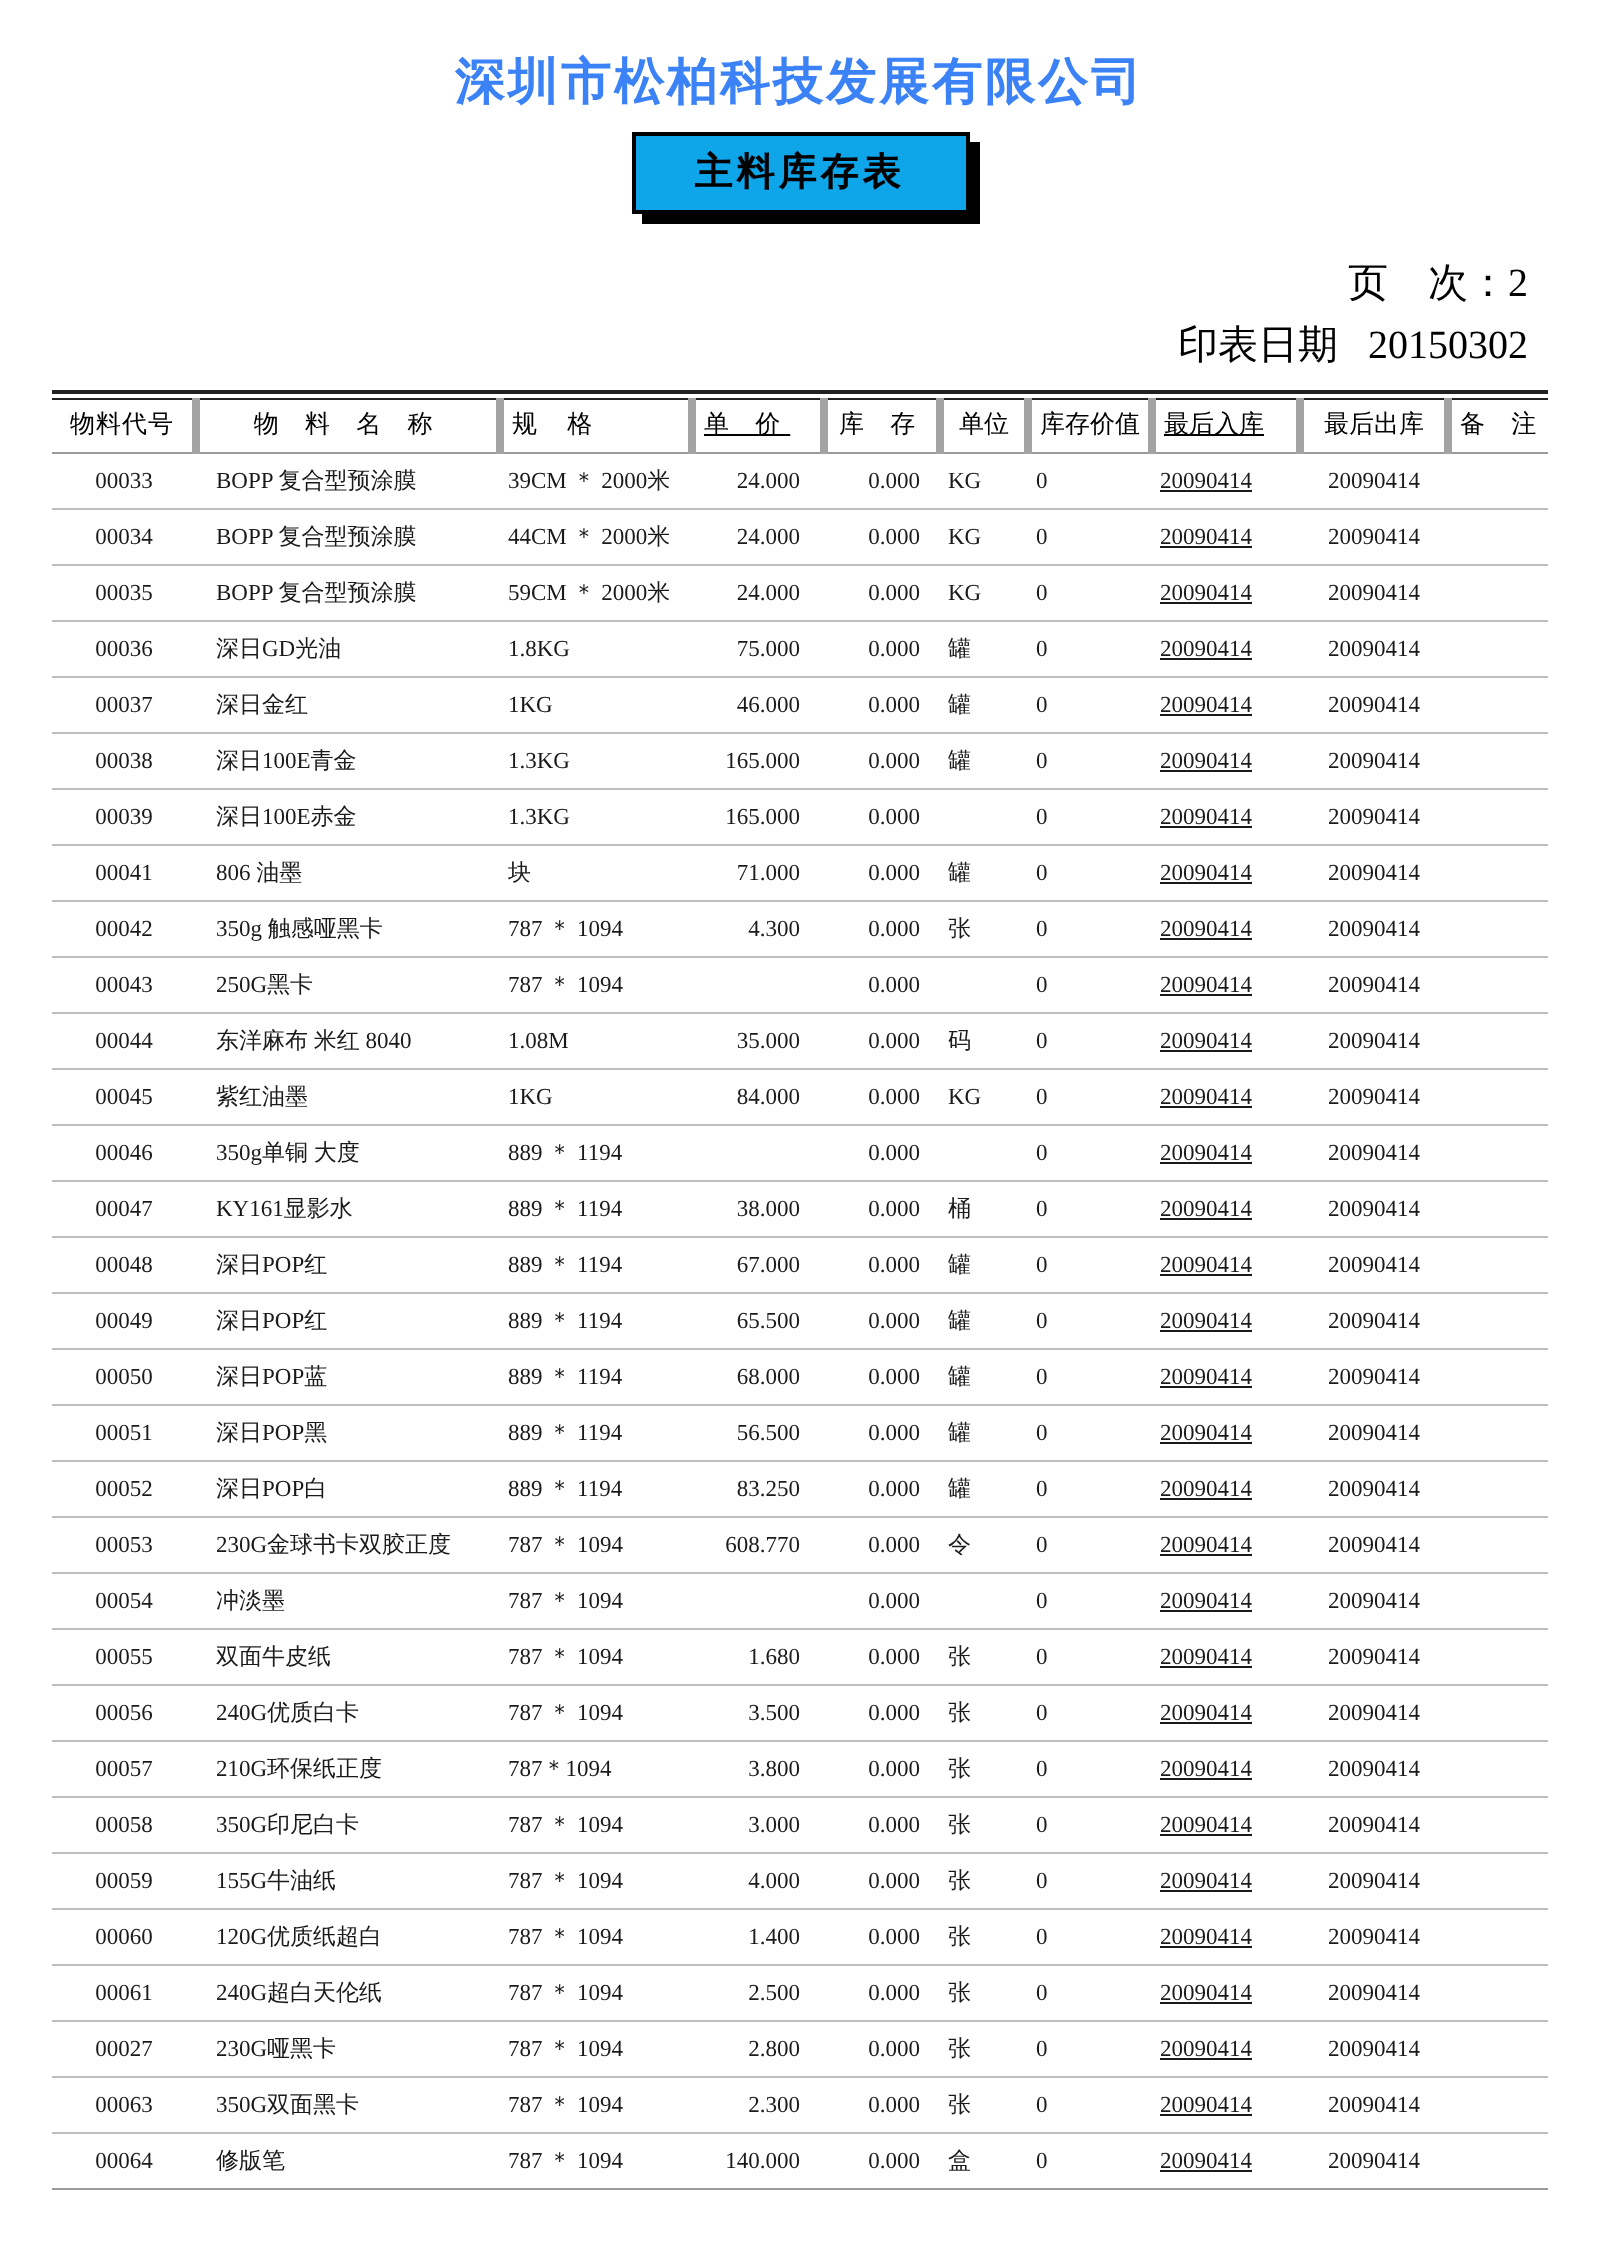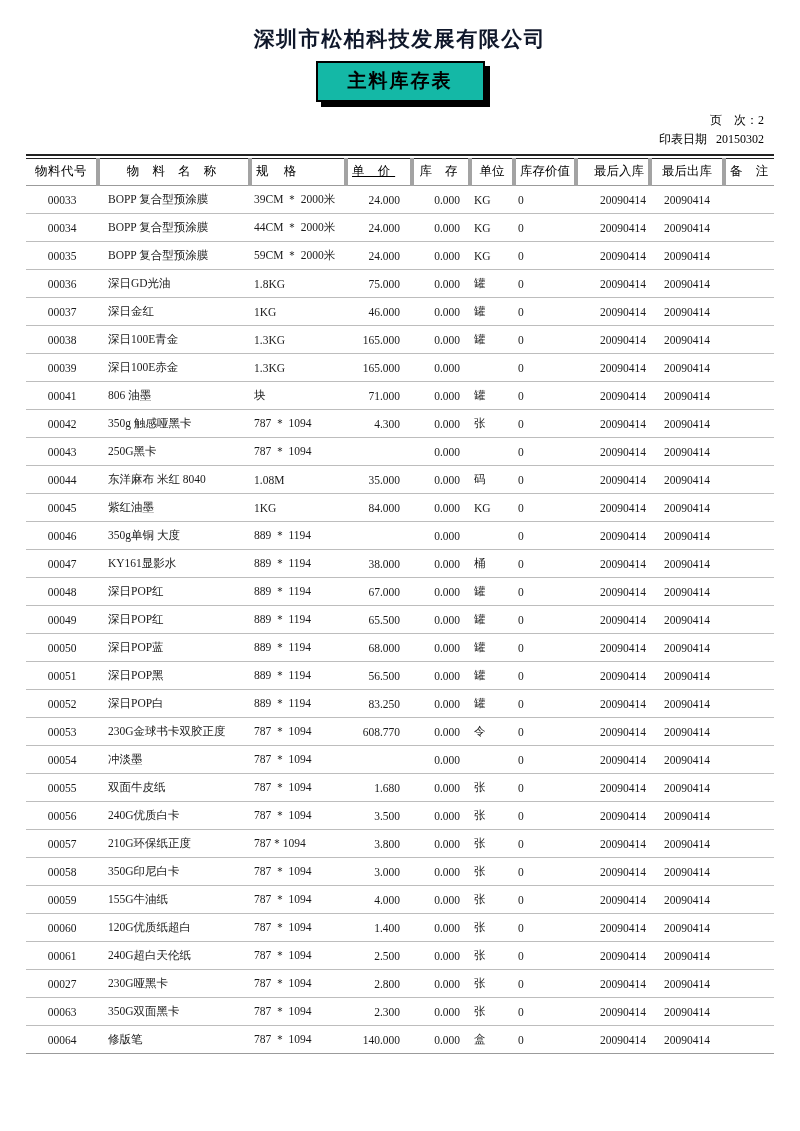--- a/index.html
+++ b/index.html
@@ -16,50 +16,50 @@
     overflow: hidden;
   }
 
   
   .doc-header {
     padding-top: 26px;
     text-align: center;
   }
   .company-title {
     font-family: "DejaVu Serif", "Liberation Serif", serif;
-    font-size: 21px;
+    font-size: 25px;
     font-weight: bold;
     letter-spacing: 1.5px;
     line-height: 1.2;
-    color: #0f172a;
+    color: #3b82f6;
   }
   .subtitle-wrap {
     margin-top: 10px;
     display: flex;
     justify-content: center;
   }
   .subtitle-box {
     position: relative;
     border: 2px solid #000;
-    background: #14b8a6;
+    background: #0ea5e9;
     padding: 5px 30px 6px 30px;
     font-family: "DejaVu Sans", "Liberation Sans", sans-serif;
     font-size: 19px;
     font-weight: bold;
     letter-spacing: 2px;
     color: #000;
     box-shadow: 5px 5px 0 #000;
   }
 
   
   .meta-block {
-    margin-top: 9px;
+    margin-top: 20px;
     padding-right: 36px;
     text-align: right;
-    font-size: 12px;
+    font-size: 20px;
     line-height: 1.55;
     color: #000;
   }
   .meta-line {
     white-space: pre;
     font-family: "Liberation Serif", "DejaVu Serif", serif;
   }
   .meta-val {
     font-family: "Liberation Serif", "DejaVu Serif", serif;
   }
@@ -106,21 +106,21 @@
   }
 
   
   .c-code   { width: 72px;  text-align: center; }
   .c-name   { width: 152px; text-align: left; padding-left: 10px !important; }
   .c-spec   { width: 96px;  text-align: left; }
   .c-price  { width: 66px;  text-align: right; padding-right: 12px !important; }
   .c-stock  { width: 58px;  text-align: right; padding-right: 10px !important; }
   .c-unit   { width: 44px;  }
   .c-value  { width: 62px;  text-align: left; margin-top: 27px; }
-  .c-in     { width: 74px;  text-align: right; }
+  .c-in     { width: 74px;  text-align: left; text-decoration: underline; }
   .c-out    { width: 74px;  text-align: center; }
   .c-note   { width: auto;  text-align: center; }
 
   thead .c-name  { text-align: center; padding-left: 4px !important; letter-spacing: 5px; }
   thead .c-spec  { text-align: left; letter-spacing: 6px; }
   thead .c-price { text-align: left; padding-right: 4px !important; letter-spacing: 5px; text-decoration: underline; }
   thead .c-stock { text-align: center; padding-right: 4px !important; letter-spacing: 5px; }
   thead .c-code  { letter-spacing: 0.5px; }
   thead .c-note  { letter-spacing: 5px; }
 

